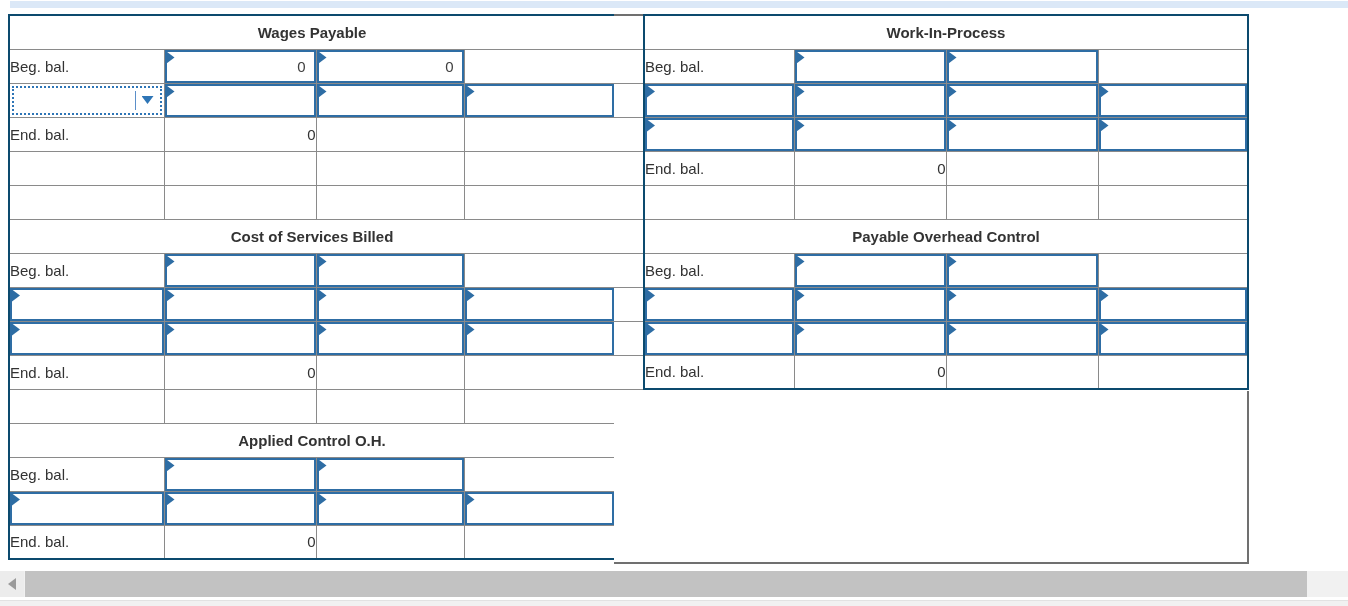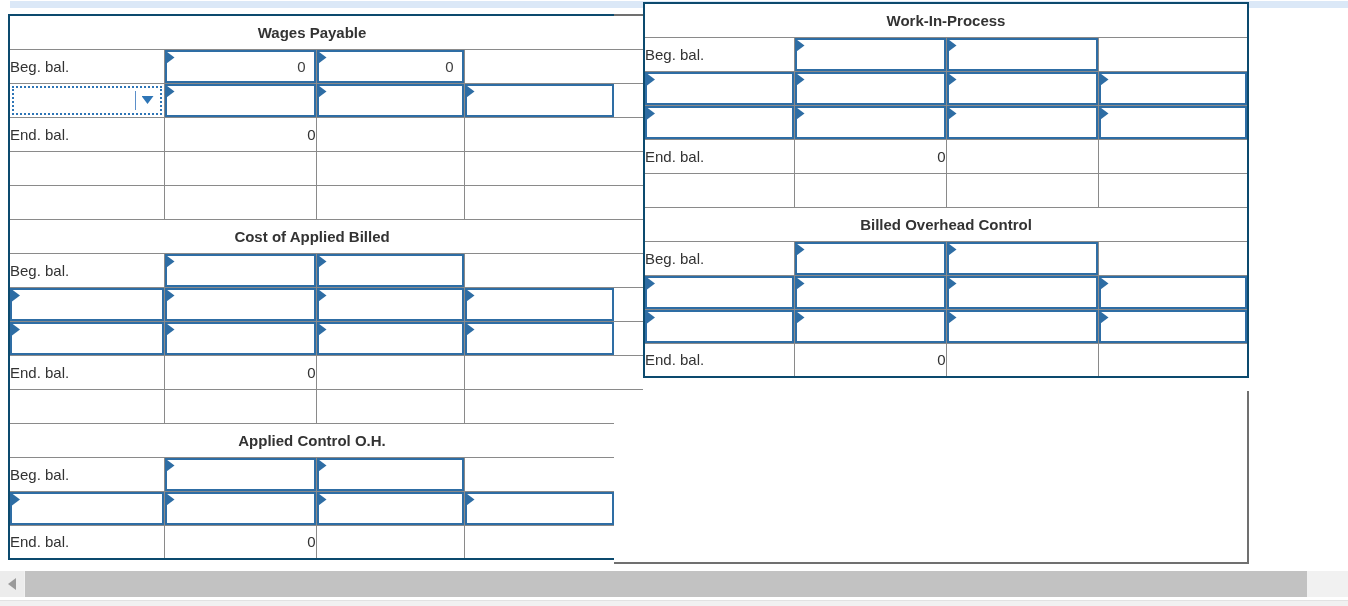--- a/index.html
+++ b/index.html
@@ -119,21 +119,21 @@
         <td></td>
       </tr>
   <tr>
         <td></td>
         <td></td>
         <td></td>
         <td></td>
       </tr>
 
   <tr>
-        <td class="hdr" colspan="4">Cost of Applied Billed</td>
+        <td class="hdr" colspan="4">Cost of Services Billed</td>
       </tr>
   <tr>
     <td class="lbl">Beg. bal.</td>
     <td class="inp">
           <div class="inpbox">
             <span class="flag"></span>
           </div>
         </td>
     <td class="inp">
           <div class="inpbox">
@@ -242,21 +242,21 @@
     <td class="lbl">End. bal.</td>
     <td class="num dbl">0</td>
     <td class="dbl"></td>
     <td></td>
   </tr>
 </tbody>
   </table>
 
 <div class="gap-col"></div>
 
-<table class="acct" style="left:643px;top:2px;width:604px;padding-left:36px;">
+<table class="acct" style="left:643px;top:14px;width:604px;padding-left:36px;">
   <colgroup>
       <col style="width:150px">
       <col style="width:152px">
       <col style="width:152px">
       <col style="width:150px">
     </colgroup>
 
   <tbody>
       <tr>
         <td class="hdr" colspan="4">Work-In-Process</td>
@@ -326,21 +326,21 @@
     <td></td>
   </tr>
   <tr>
         <td></td>
         <td></td>
         <td></td>
         <td></td>
       </tr>
 
   <tr>
-        <td class="hdr" colspan="4">Billed Overhead Control</td>
+        <td class="hdr" colspan="4">Payable Overhead Control</td>
       </tr>
   <tr>
     <td class="lbl">Beg. bal.</td>
     <td class="inp">
           <div class="inpbox">
             <span class="flag"></span>
           </div>
         </td>
     <td class="inp">
           <div class="inpbox">

